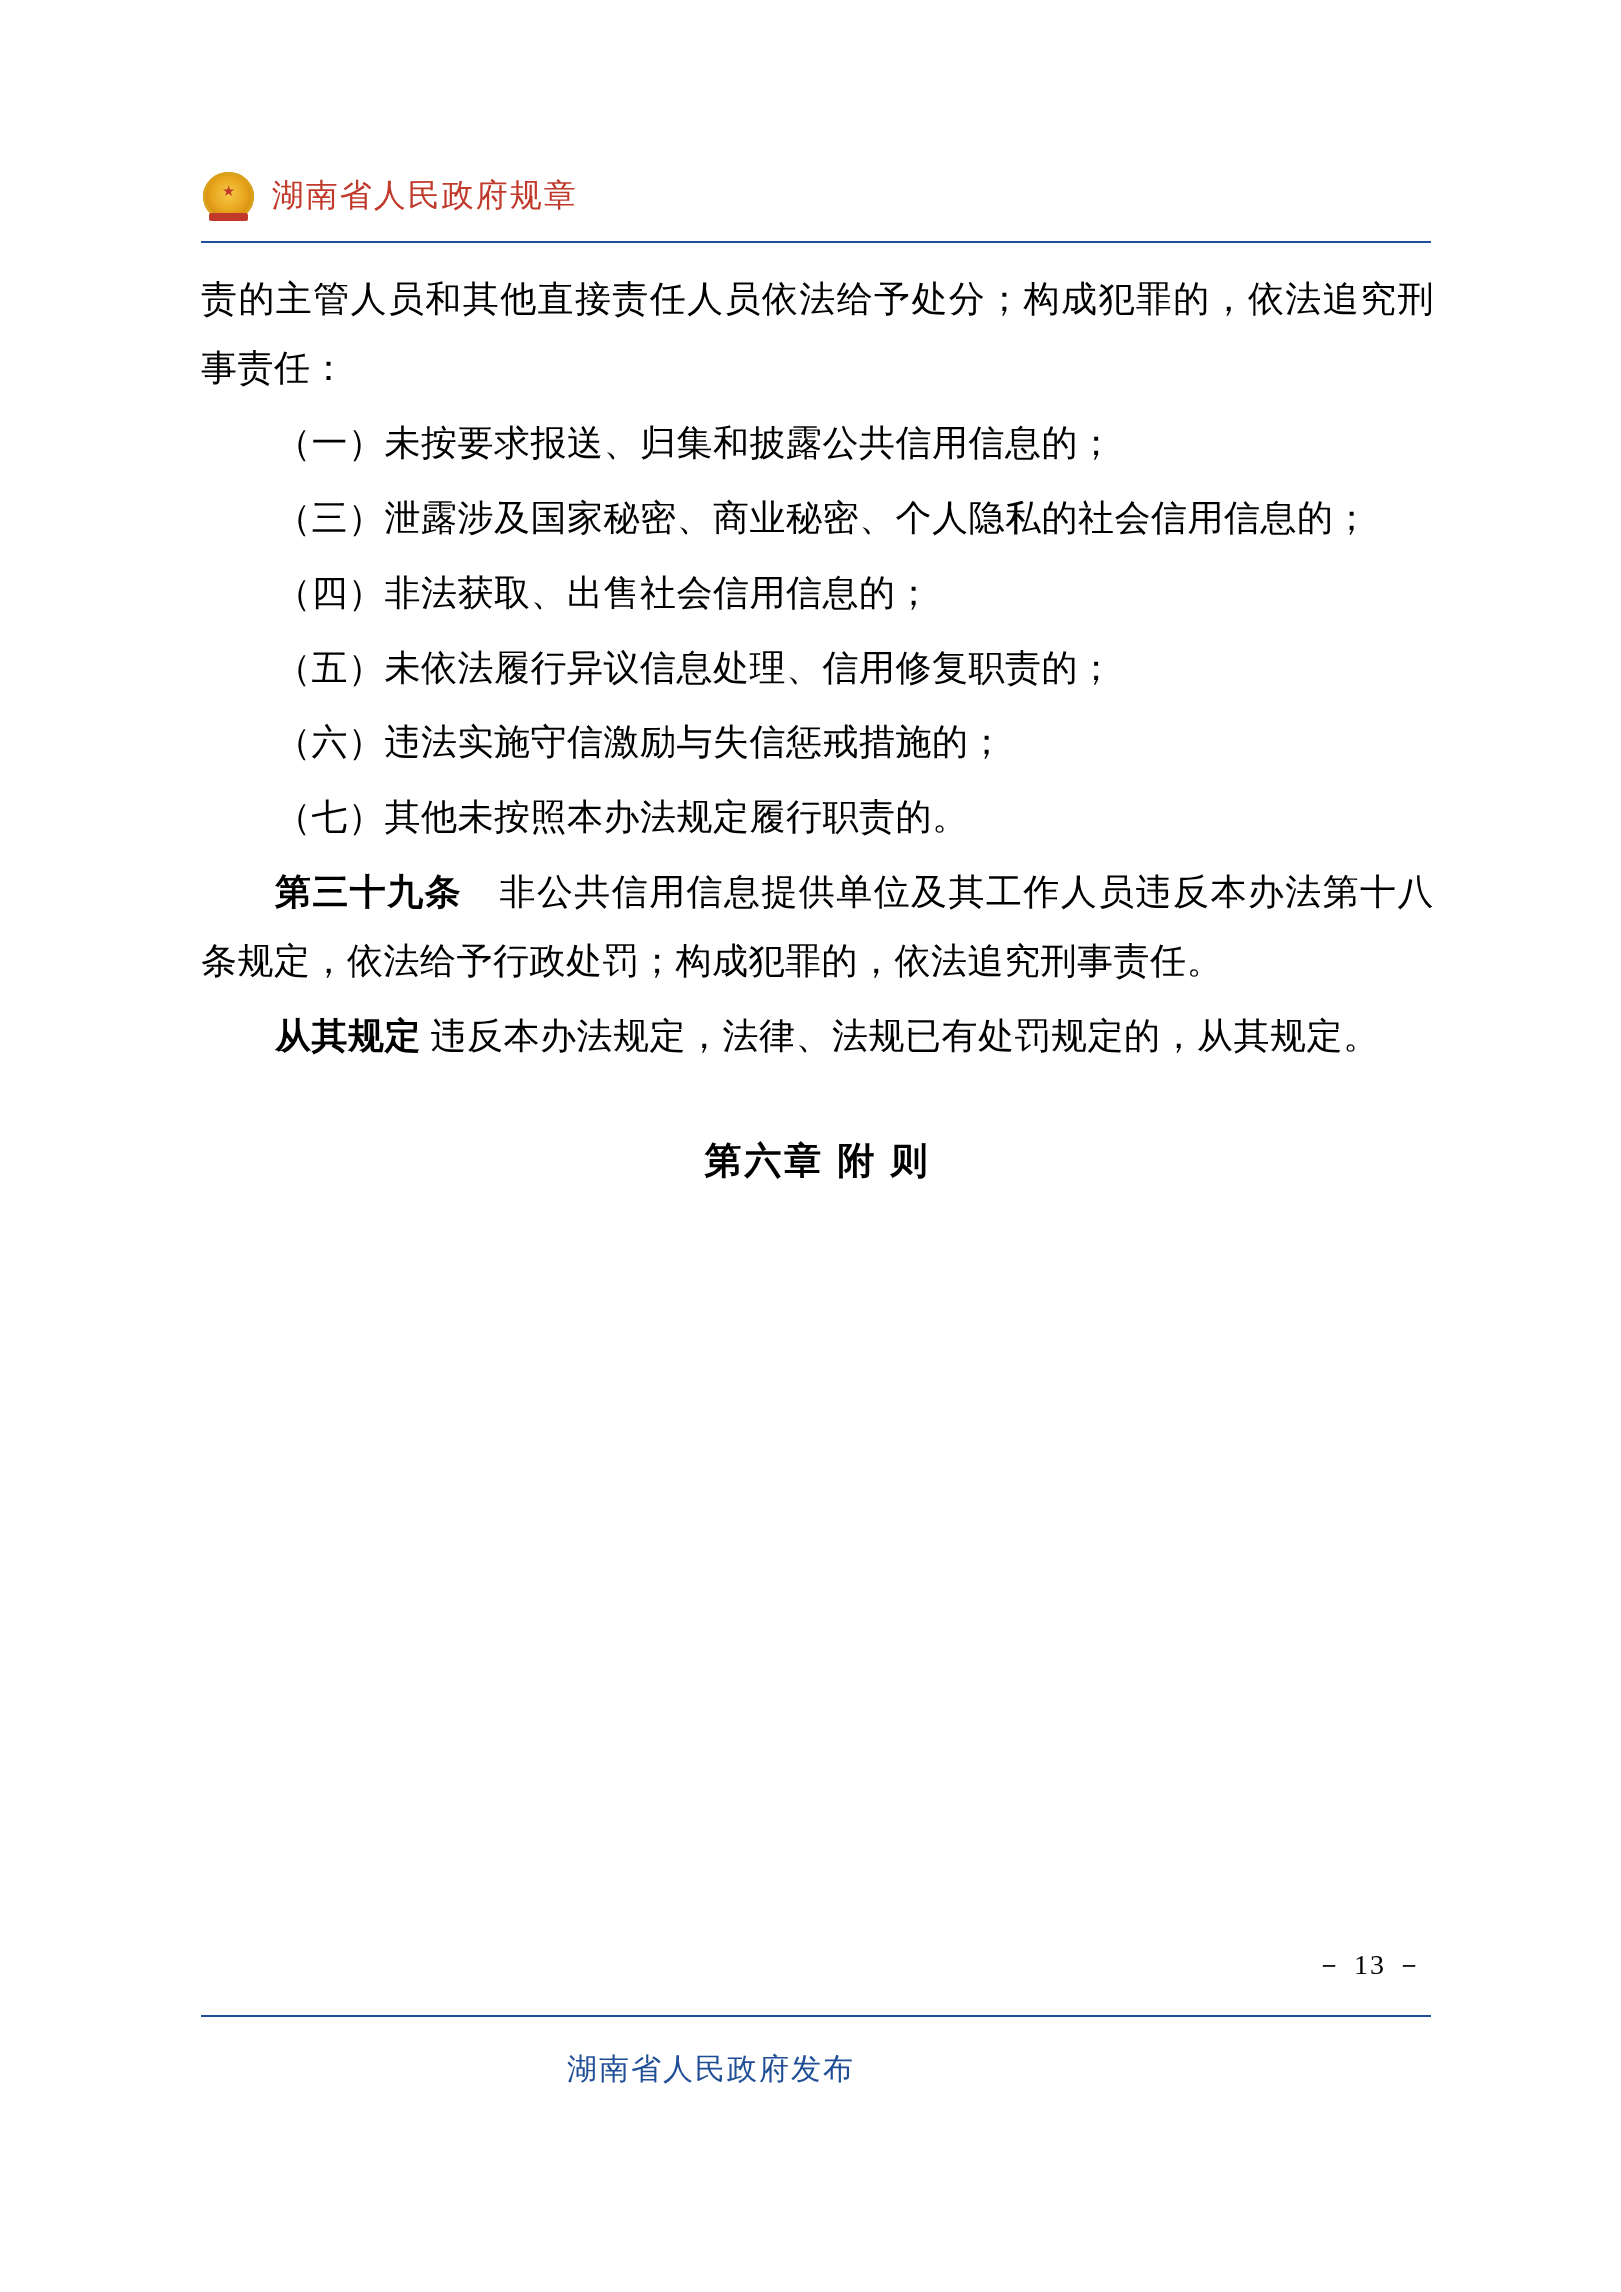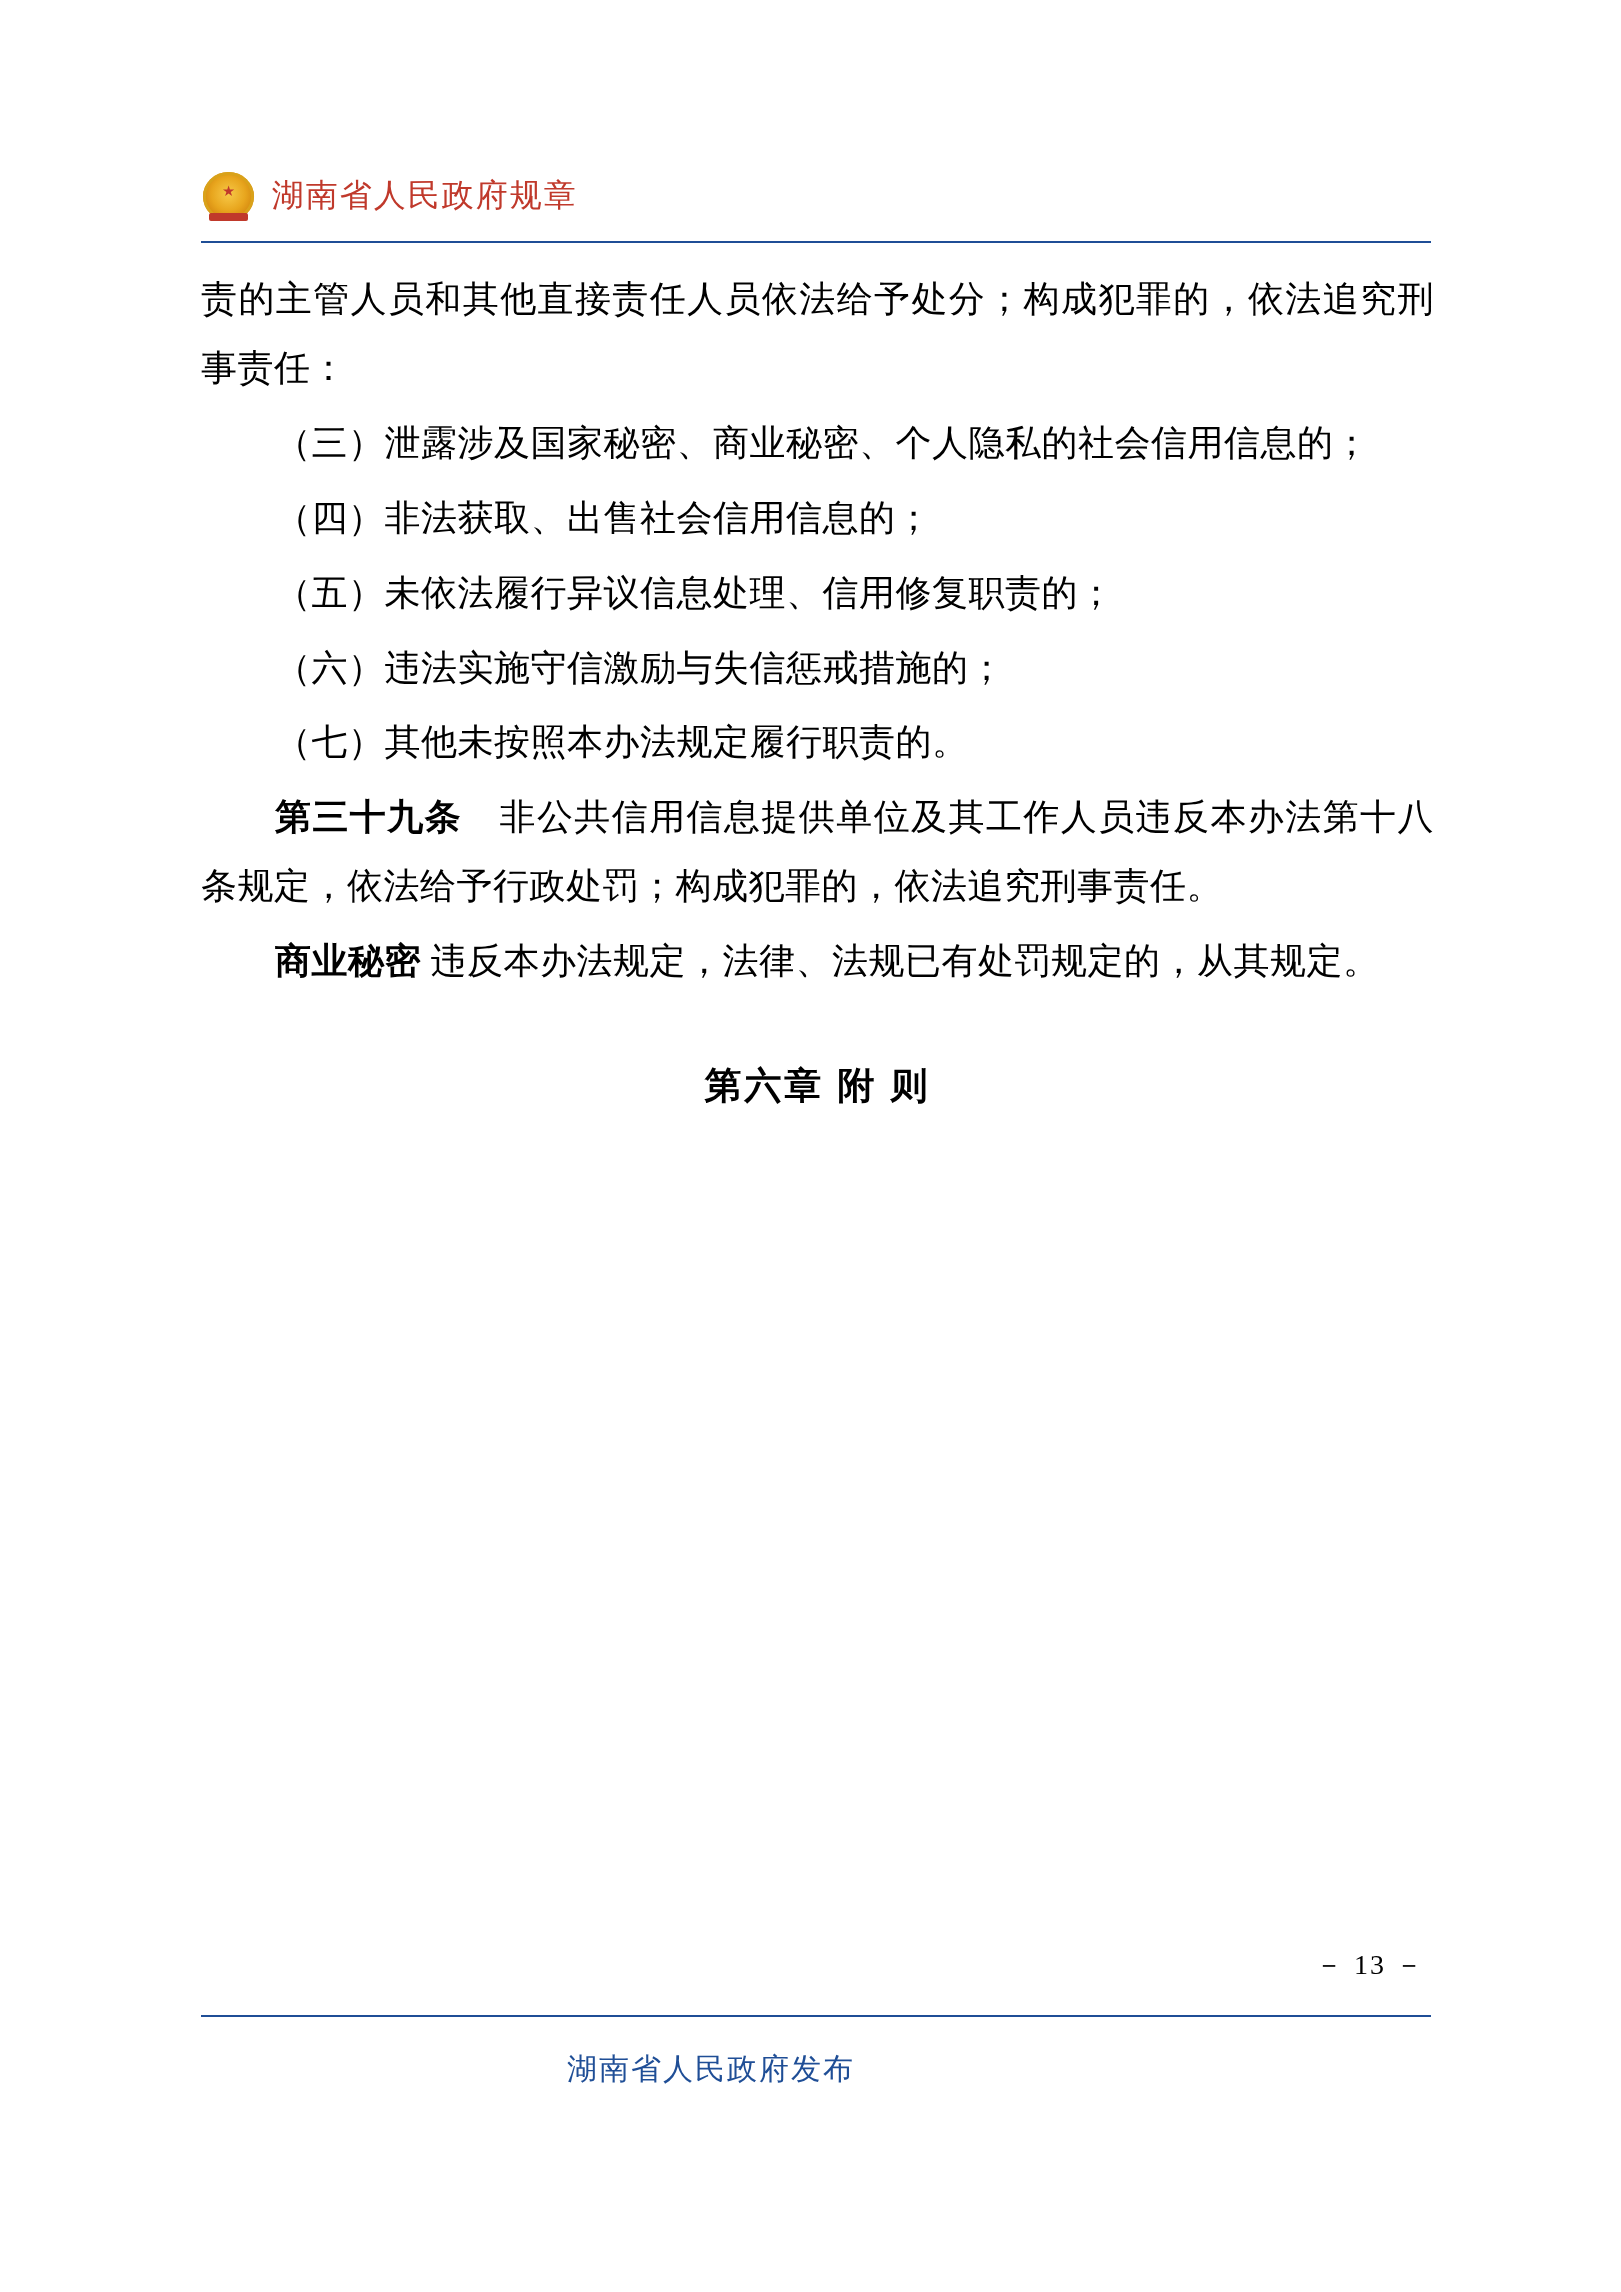--- a/index.html
+++ b/index.html
@@ -165,29 +165,30 @@
     </span>
     <span class="header-title">湖南省人民政府规章</span>
   </div>
 
   <div class="rule-top"></div>
 
   <div class="content">
 
     <p class="para">责的主管人员和其他直接责任人员依法给予处分；构成犯罪的，依法追究刑事责任：</p>
 
+    <p class="para item">（一）未按要求报送、归集和披露公共信用信息的；</p>
     <p class="para item">（三）泄露涉及国家秘密、商业秘密、个人隐私的社会信用信息的；</p>
     <p class="para item">（四）非法获取、出售社会信用信息的；</p>
     <p class="para item">（五）未依法履行异议信息处理、信用修复职责的；</p>
     <p class="para item">（六）违法实施守信激励与失信惩戒措施的；</p>
     <p class="para item">（七）其他未按照本办法规定履行职责的。</p>
 
     <p class="para indent"><span class="bold-lead">第三十九条</span><span>　非公共信用信息提供单位及其工作人员违反本办法第十八条规定，依法给予行政处罚；构成犯罪的，依法追究刑事责任。</span></p>
 
-    <p class="para indent"><span class="bold-lead">商业秘密</span><span> 违反本办法规定，法律、法规已有处罚规定的，从其规定。</span></p>
+    <p class="para indent"><span class="bold-lead">从其规定</span><span> 违反本办法规定，法律、法规已有处罚规定的，从其规定。</span></p>
 
     <div class="gap-before-chapter"></div>
     <p class="chapter">第六章 附 则</p>
     <div class="gap-after-chapter"></div>
 
 
   </div>
 
   <div class="page-number">－ 13 －</div>
   <div class="rule-bottom"></div>

